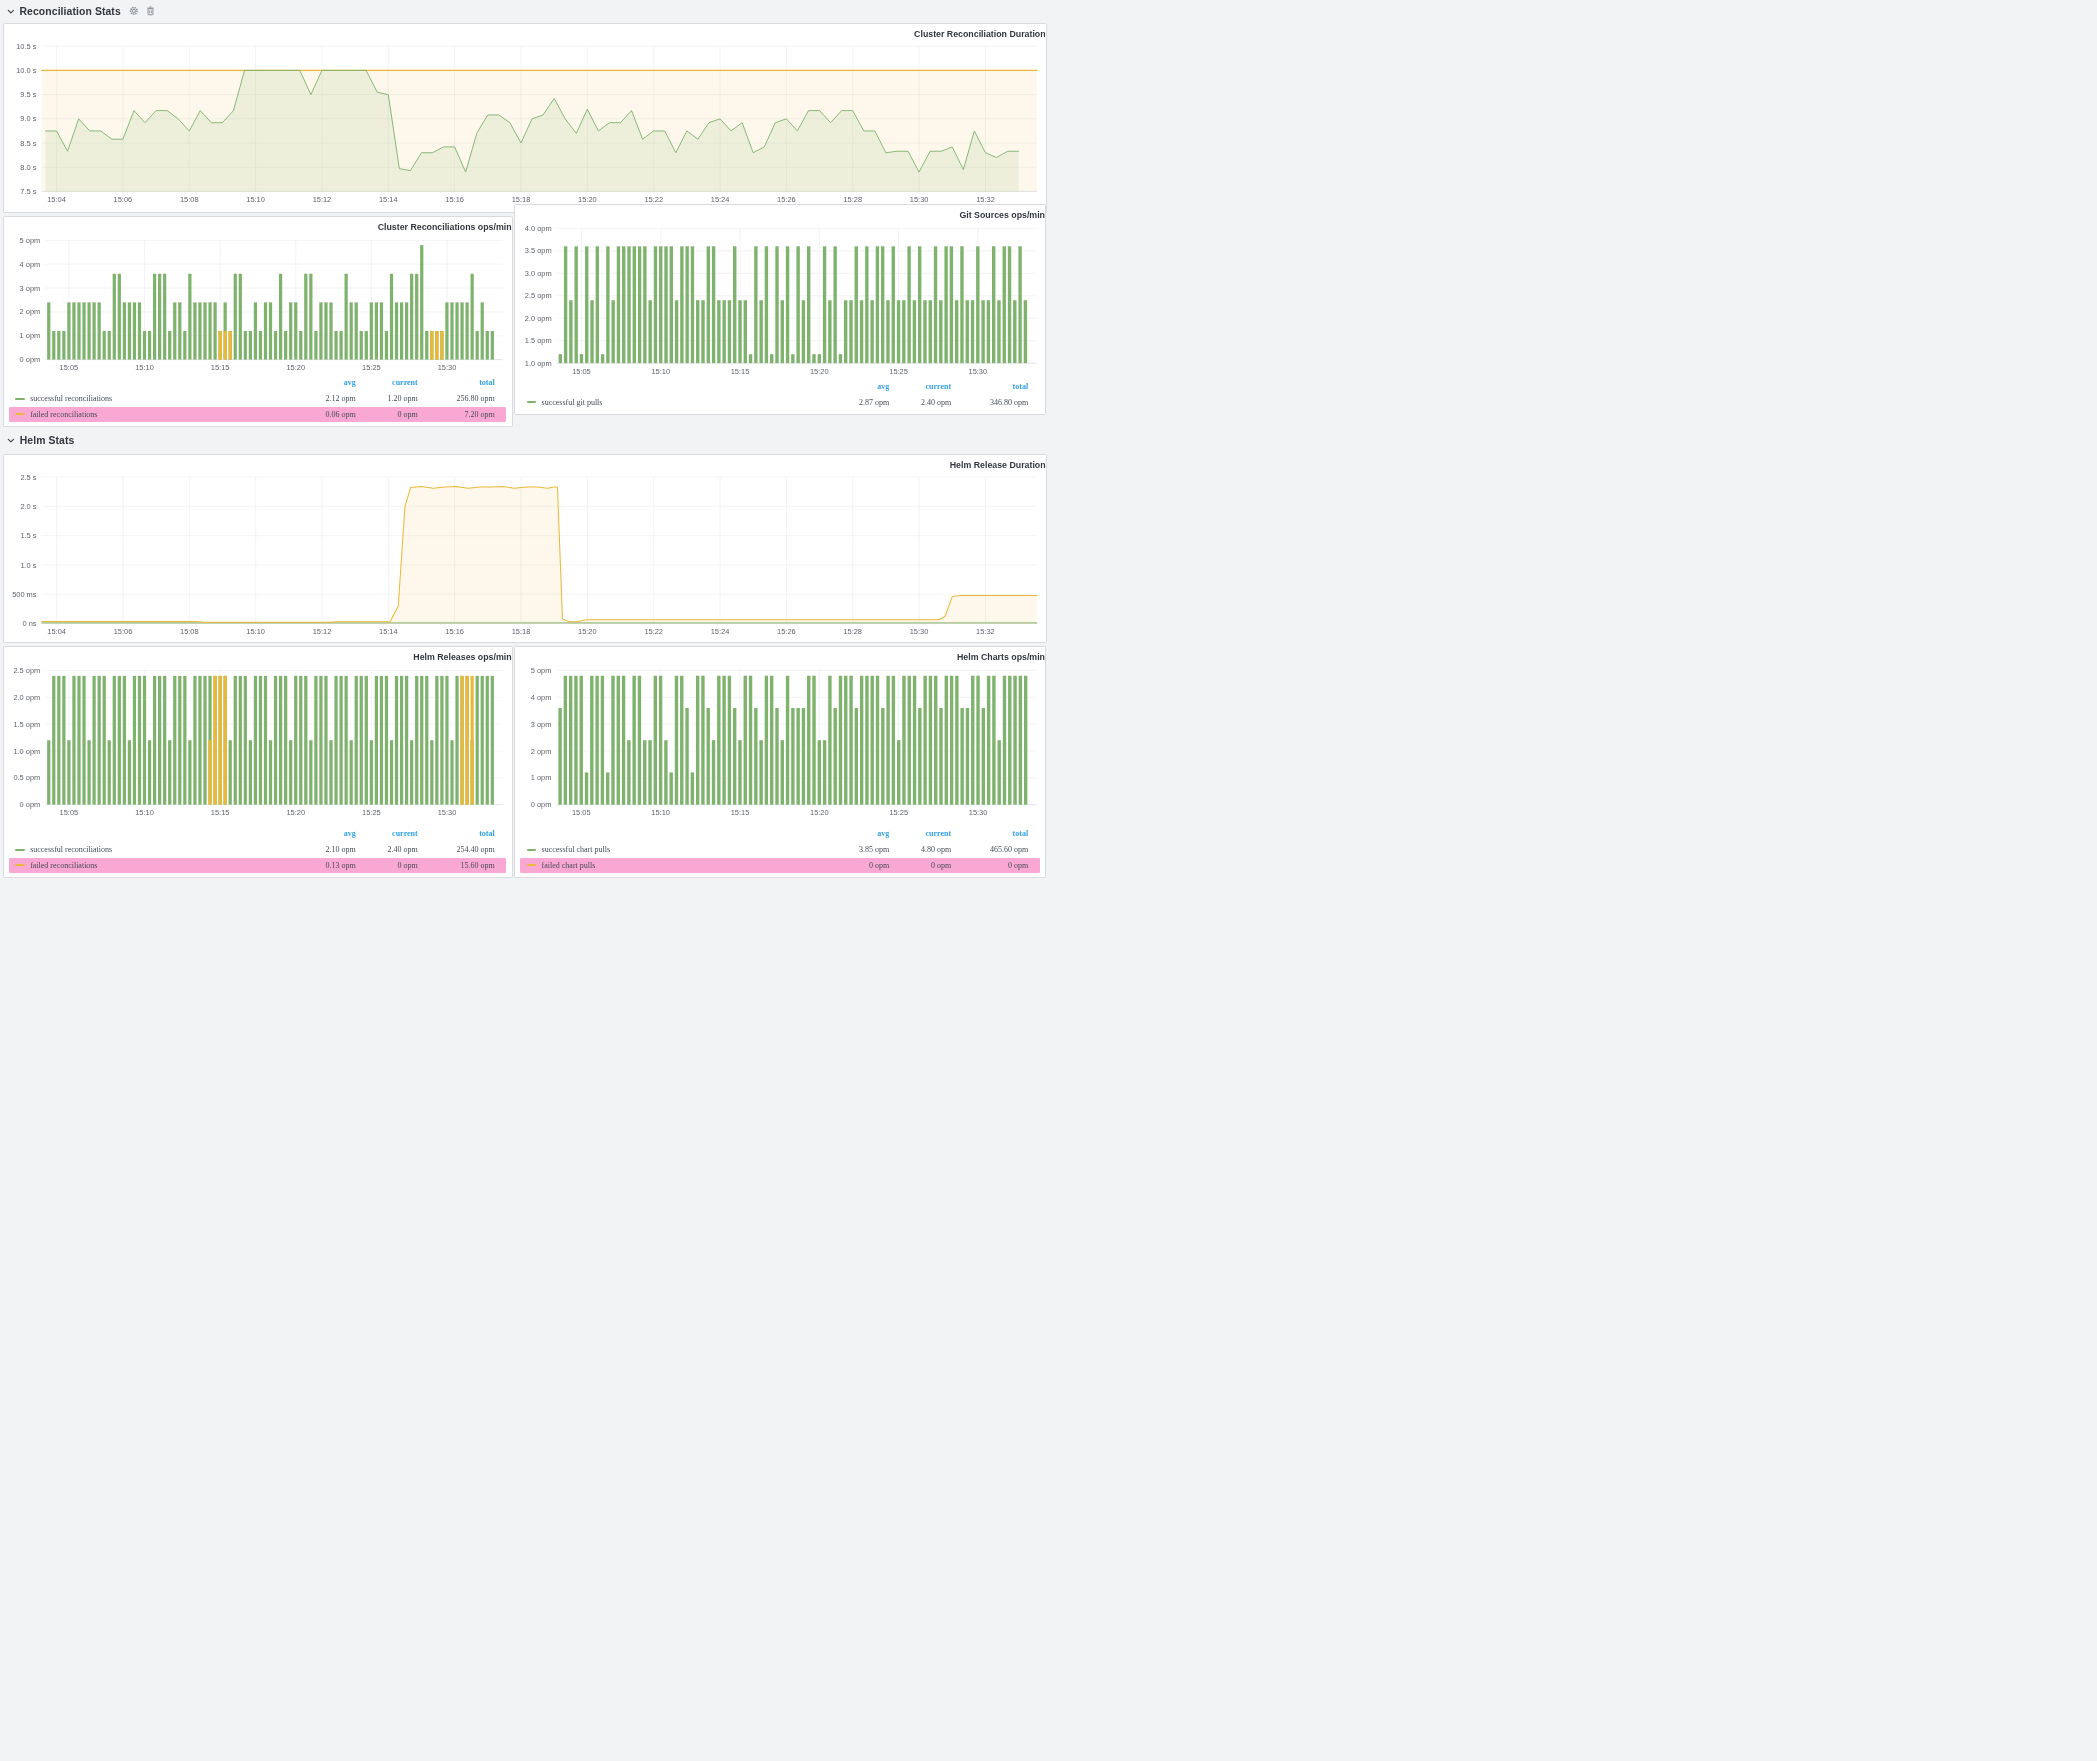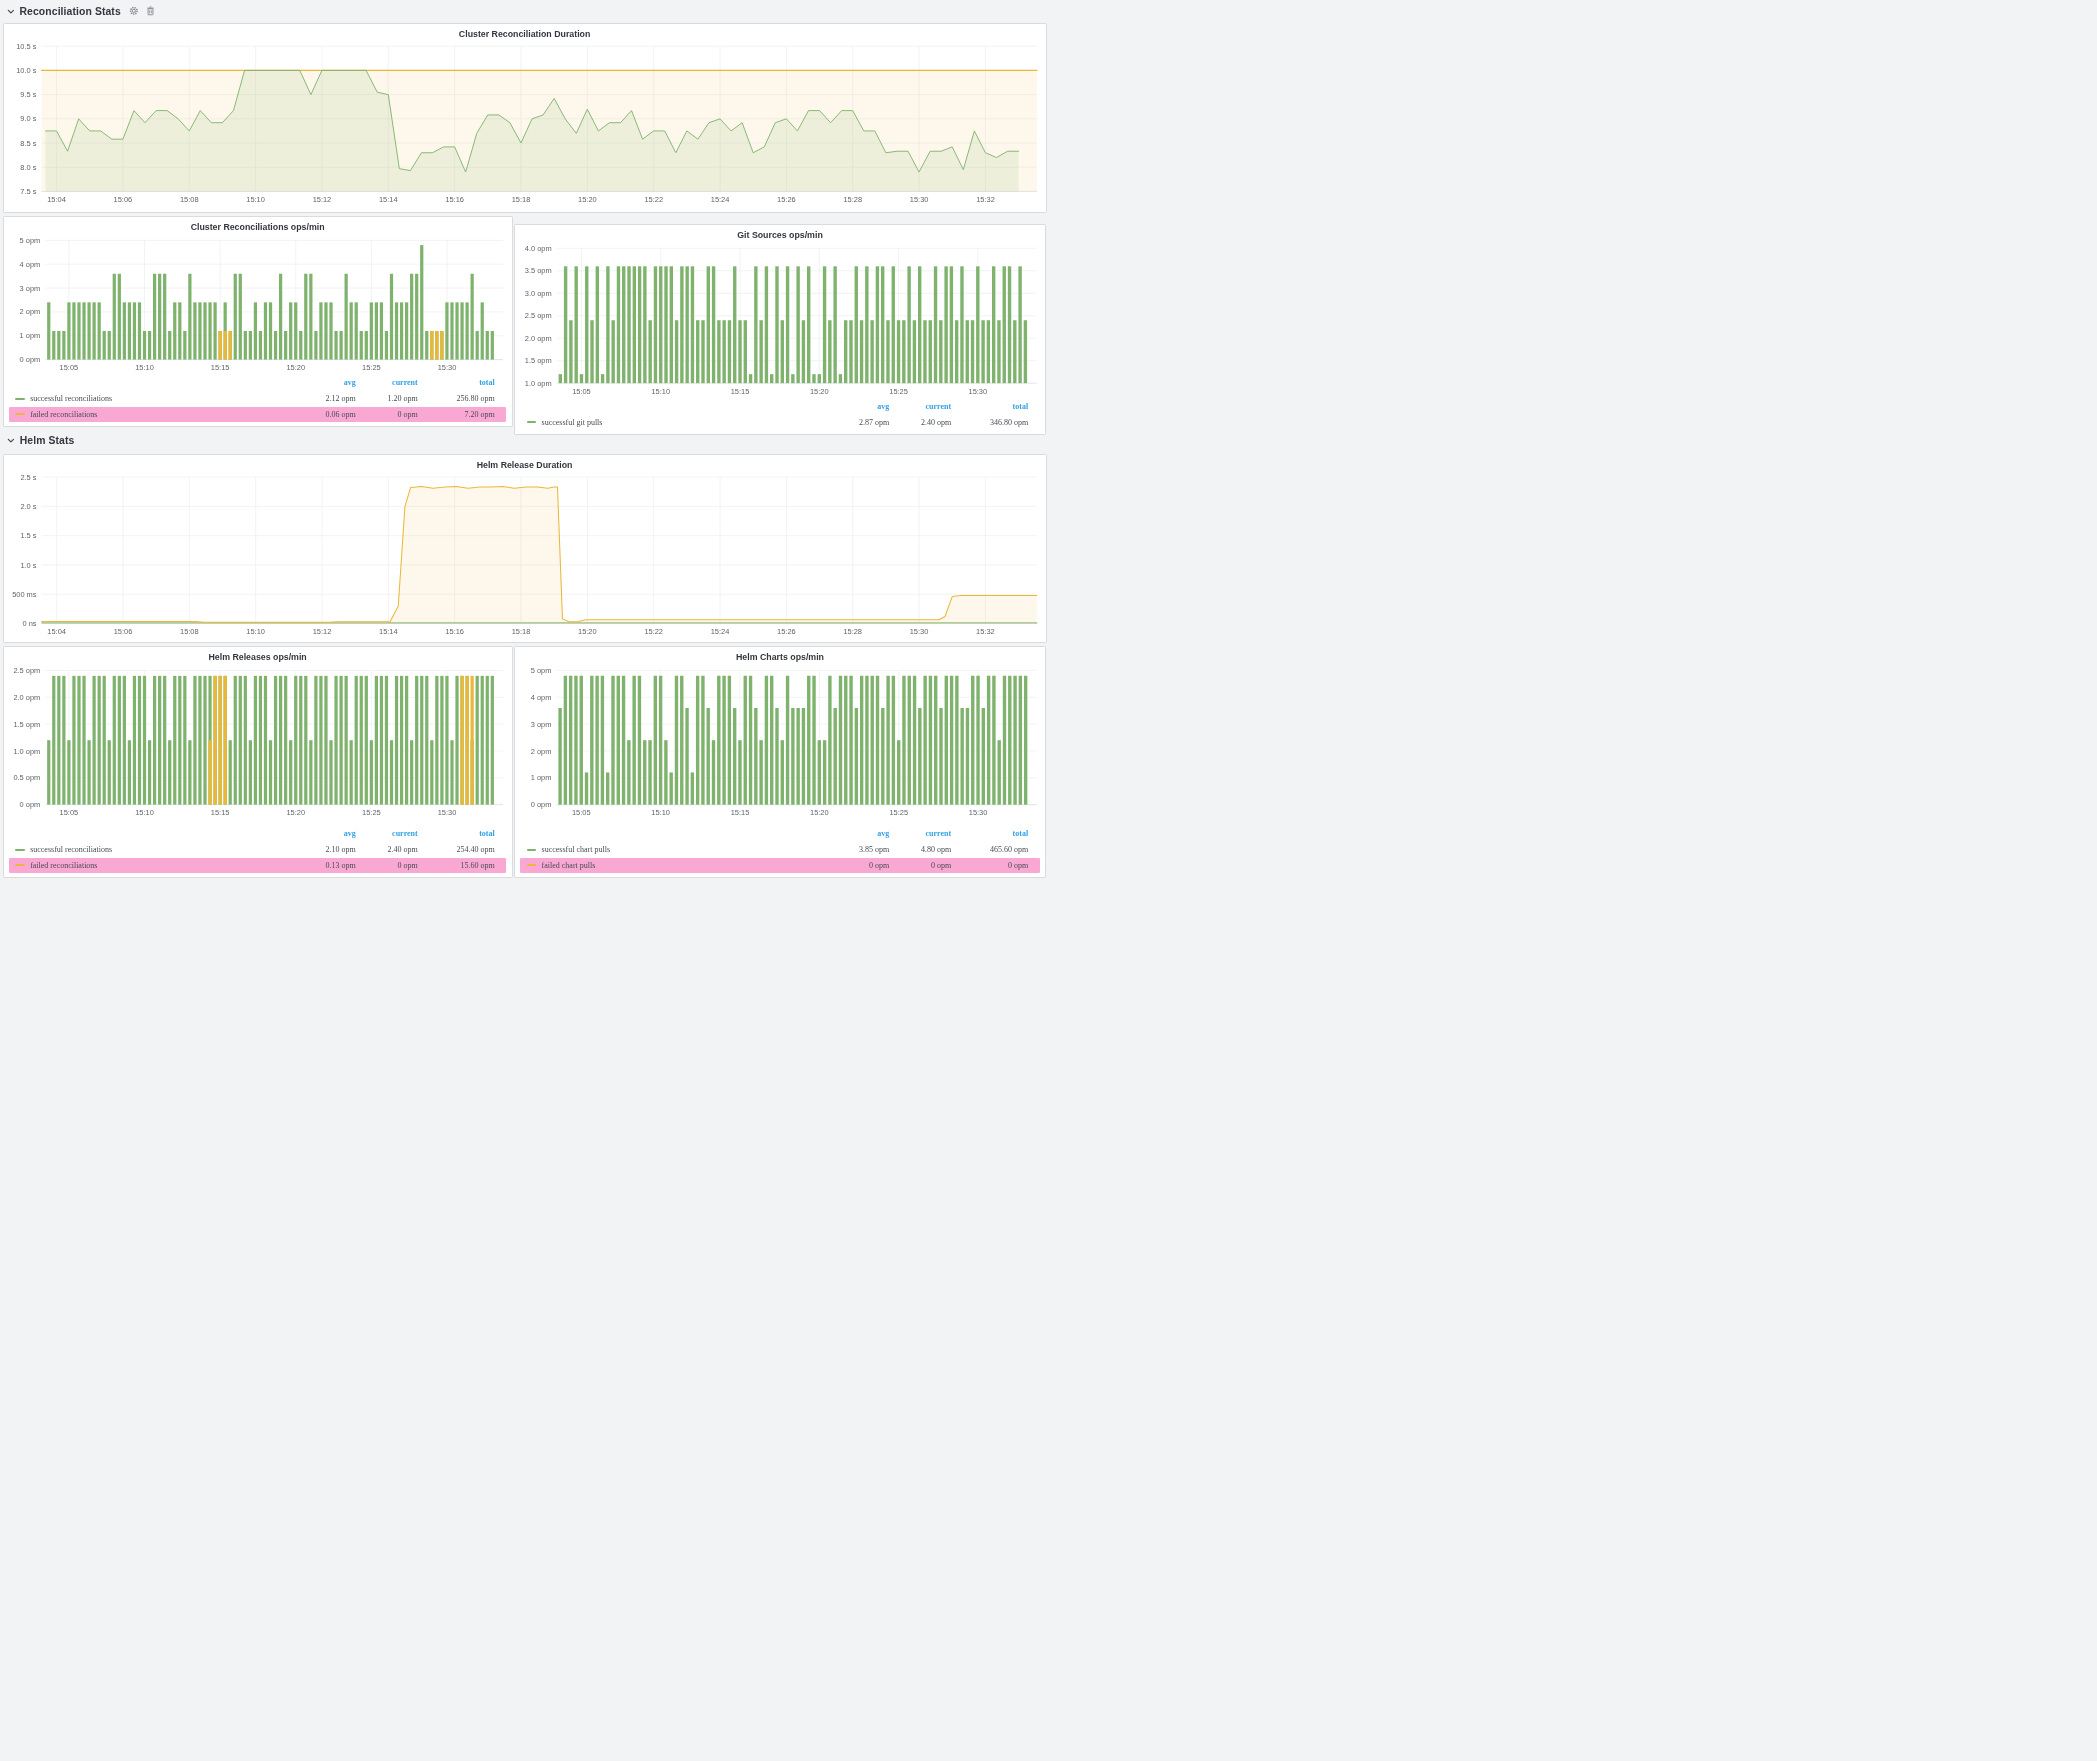--- a/index.html
+++ b/index.html
@@ -9,28 +9,28 @@
   .section-header { display:flex; align-items:center; gap:7.8px; padding:0 0 0 6.5px; }
   .section-header .chev { display:inline-flex; margin-right:-2.6px; color:#41464c; }
   .section-title { font-size:10.4px; font-weight:700; color:#33373d; letter-spacing:0.1px; }
   .hdr-icon { display:inline-flex; color:#7b8087; cursor:pointer; }
   .hdr-icon svg { display:block; }
 
   #row-header-1 { height:21px; padding-top:1.3px; }
   #row-header-2 { position:absolute; top:428px; left:0; right:0; height:25px;gap:8px; }
 
   .panel { position:absolute; background:#ffffff; border:0.6px solid #d9dbdf; border-radius:1.3px; }
-  .panel-title { position:absolute; top:4.5px; left:0; right:0; text-align:center;
+  .panel-title { position:absolute; top:4.5px; left:0; right:0; text-align:right;
                  font-size:8.8px; font-weight:700; color:#33373d; cursor:pointer; }
   .chart-host { position:absolute; left:0; top:0; right:0; bottom:0; }
   .chart-host svg { display:block; }
 
   #panel-a { left:2.6px;  top:23px;  width:1044px; height:190px; }
   #panel-b { left:2.6px;  top:216px; width:510px;  height:211px; }
-  #panel-c { left:514px; top:224px; width:532px;  height:211px; }
+  #panel-c { left:514px; top:204px; width:532px;  height:211px; }
   #panel-d { left:2.6px;  top:454px; width:1044px; height:189px; }
   #panel-e { left:2.6px;  top:646px; width:510px;  height:232px;padding-left:23px; }
   #panel-f { left:514px; top:646px; width:532px;  height:232px; }
 
   .legend { position:absolute; left:5.2px; right:5.2px; bottom:3.9px; font-size:8px; }
   .legend-hdr { display:flex; align-items:flex-start; height:13px; color:#33a2e5; font-weight:700;font-family:Liberation Serif, serif; }
   .legend-row { display:flex; align-items:center; height:15.6px; border-radius:1.3px;font-family:Liberation Serif, serif; }
   .legend-row.hl { background:#f9a8d4; }
   .l-dash { width:9.7px; height:1.9px; border-radius:1px; margin:0 5.2px 0 6.5px; flex:0 0 auto; }
   .l-label { color:#464c54; cursor:pointer; }

